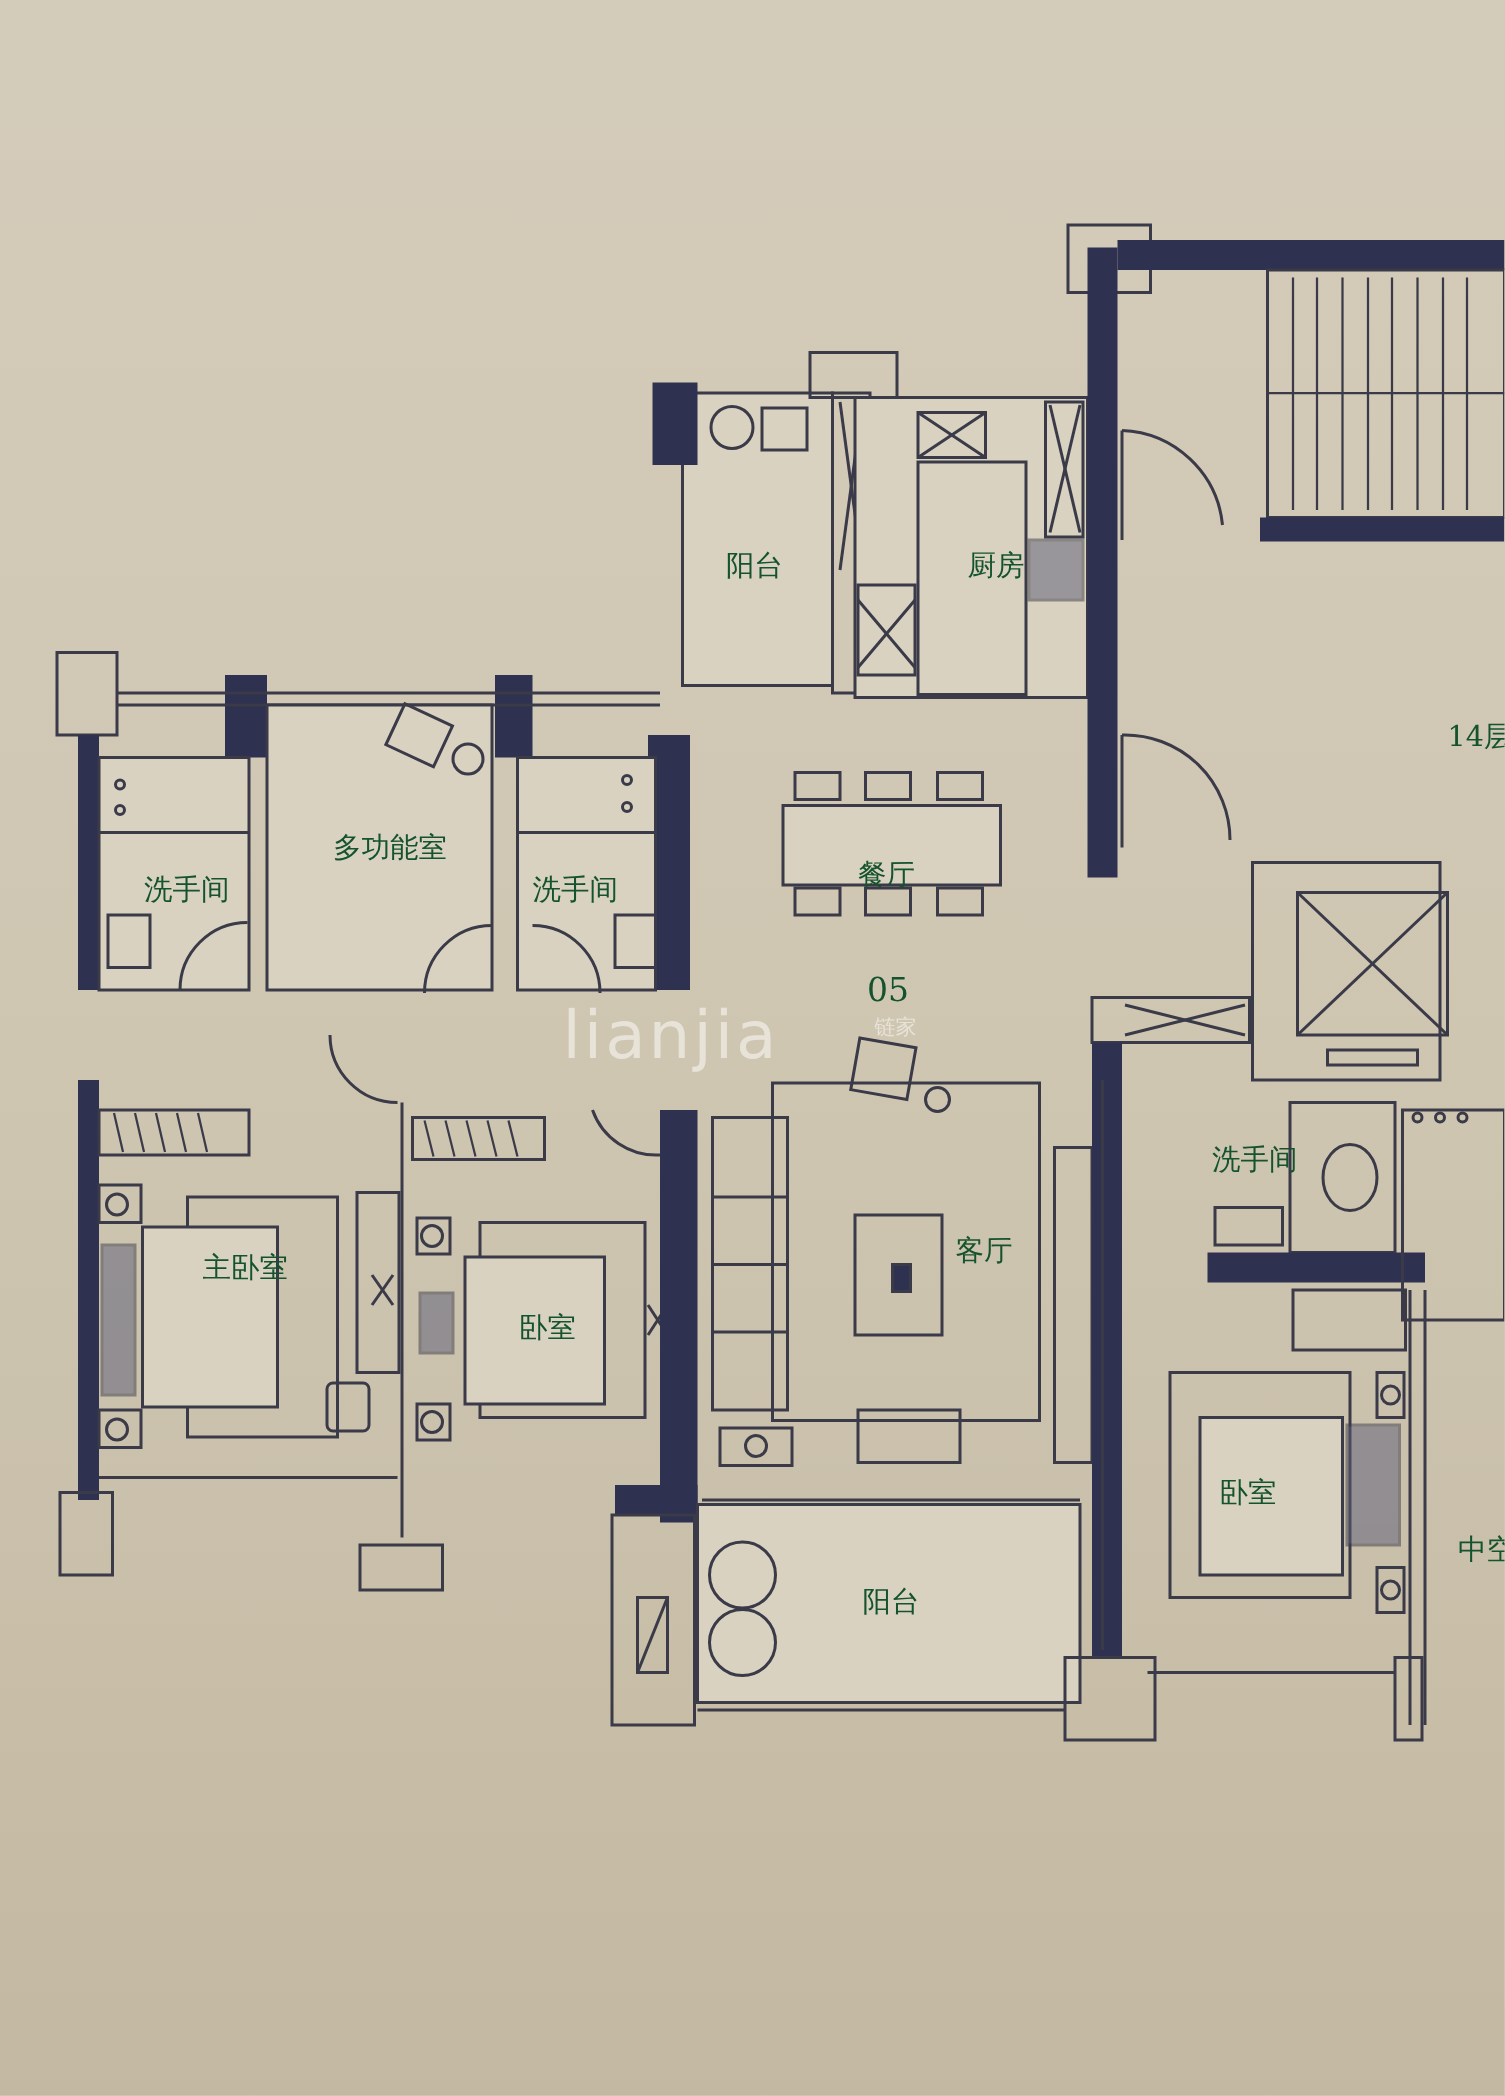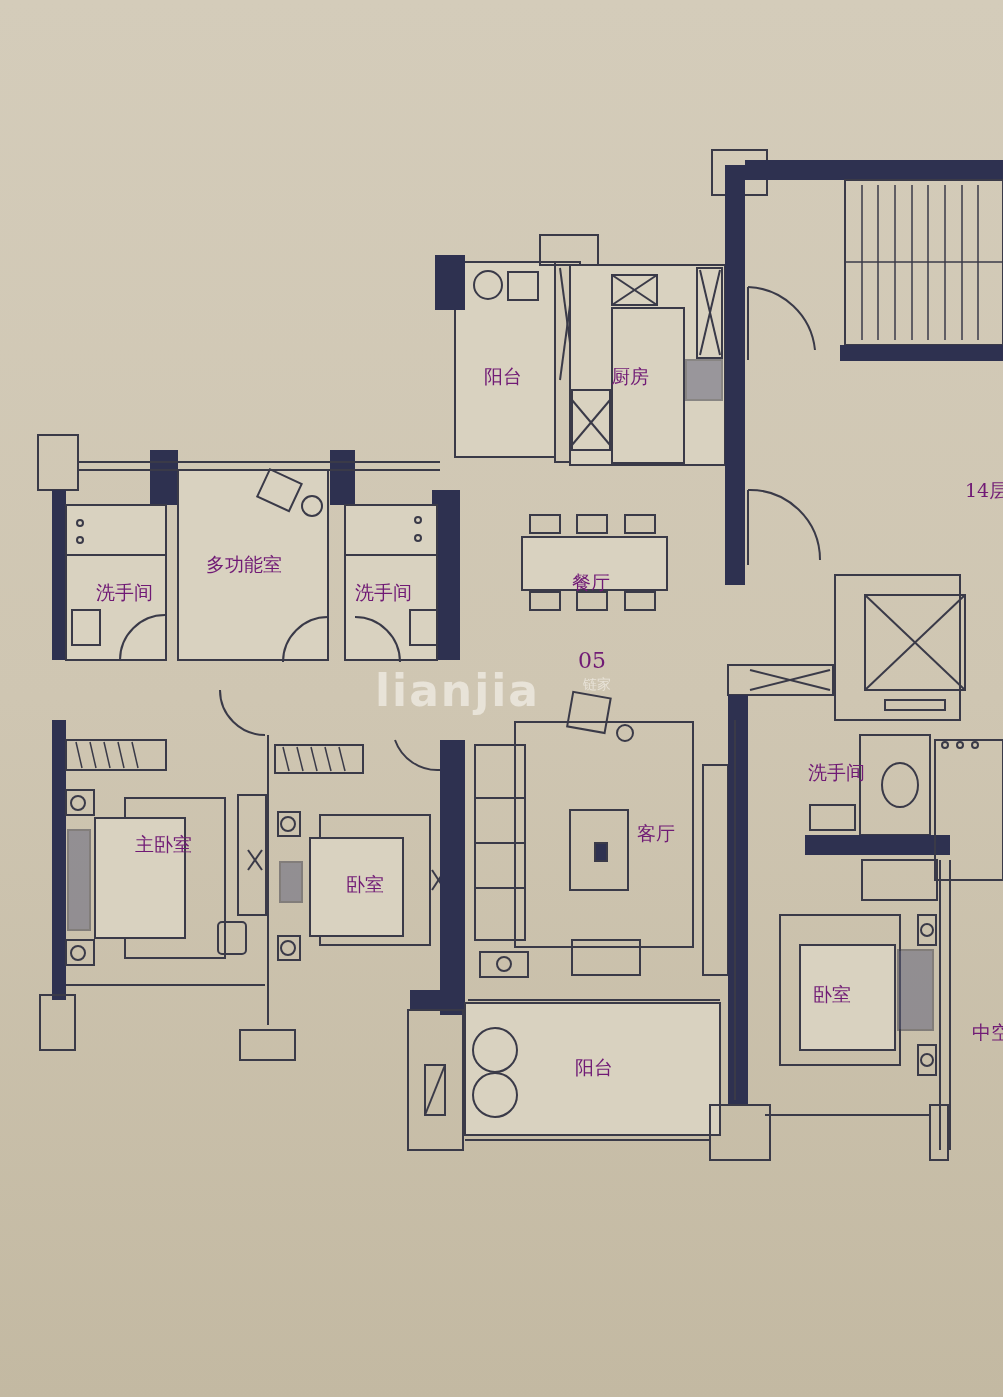--- a/index.html
+++ b/index.html
@@ -1,24 +1,24 @@
 <!DOCTYPE html>
 <html><head>
 <meta charset="utf-8">
 <style>
   html, body { margin:0; padding:0; }
   body { width:1003px; height:1397px; background:#d2c9b6; position:relative; overflow:hidden;
          font-family:"DejaVu Sans", sans-serif; }
   .paper { position:absolute; inset:0;
            background: linear-gradient(180deg,#d4ccba 0%,#cfc6b2 50%,#c3b9a2 100%); }
   svg.plan { position:absolute; left:0; top:0; }
-  .lbl { position:absolute; color:#701a75; font-family:"DejaVu Serif", serif; font-size:19px; white-space:nowrap; }
+  .lbl { position:absolute; color:#14532d; font-family:"DejaVu Serif", serif; font-size:19px; white-space:nowrap; }
   .lbl.num { font-size:22px; }
   .wm { position:absolute; left:375px; top:665px; color:rgba(240,236,228,0.75); font-family:"DejaVu Sans", sans-serif;
-        font-size:44px; letter-spacing:2px; font-weight:700; }
+        font-size:44px; letter-spacing:2px; font-weight:400; }
   .wm-cn { position:absolute; left:583px; top:676px; color:rgba(240,236,228,0.75); font-size:14px;text-align:center; }
 </style>
 </head>
 <body>
 
 <div class="paper"></div>
 
 <svg class="plan" width="1003" height="1397" viewBox="0 0 1003 1397">
   <g fill="none" stroke="#3a3a48" stroke-width="2">
 
@@ -199,23 +199,23 @@
       <circle cx="927" cy="1060" r="6"></circle>
     <line x1="940" y1="860" x2="940" y2="1150"></line>
     <line x1="950" y1="860" x2="950" y2="1150"></line>
     <line x1="765" y1="1115" x2="930" y2="1115"></line>
     <rect x="930" y="1105" width="18" height="55"></rect>
     <line x1="735" y1="720" x2="735" y2="1100"></line>
   </g>
 </svg>
 
 <span class="lbl" style="left:484px;top:364px">阳台</span>
-<span class="lbl" style="left:611px;top:364px">厨房</span>
+<span class="lbl" style="left:645px;top:364px">厨房</span>
 <span class="lbl" style="left:572px;top:570px">餐厅</span>
-<span class="lbl" style="left:206px;top:552px">多功能室</span>
+<span class="lbl" style="left:222px;top:552px">多功能室</span>
 <span class="lbl" style="left:96px;top:580px">洗手间</span>
 <span class="lbl" style="left:355px;top:580px">洗手间</span>
 <span class="lbl num" style="left:578px;top:648px">05</span>
 <span class="lbl" style="left:135px;top:832px">主卧室</span>
 <span class="lbl" style="left:346px;top:872px">卧室</span>
 <span class="lbl" style="left:637px;top:821px">客厅</span>
 <span class="lbl" style="left:575px;top:1055px">阳台</span>
 <span class="lbl" style="left:808px;top:760px">洗手间</span>
 <span class="lbl" style="left:813px;top:982px">卧室</span>
 <span class="lbl" style="left:972px;top:1020px">中空</span>

